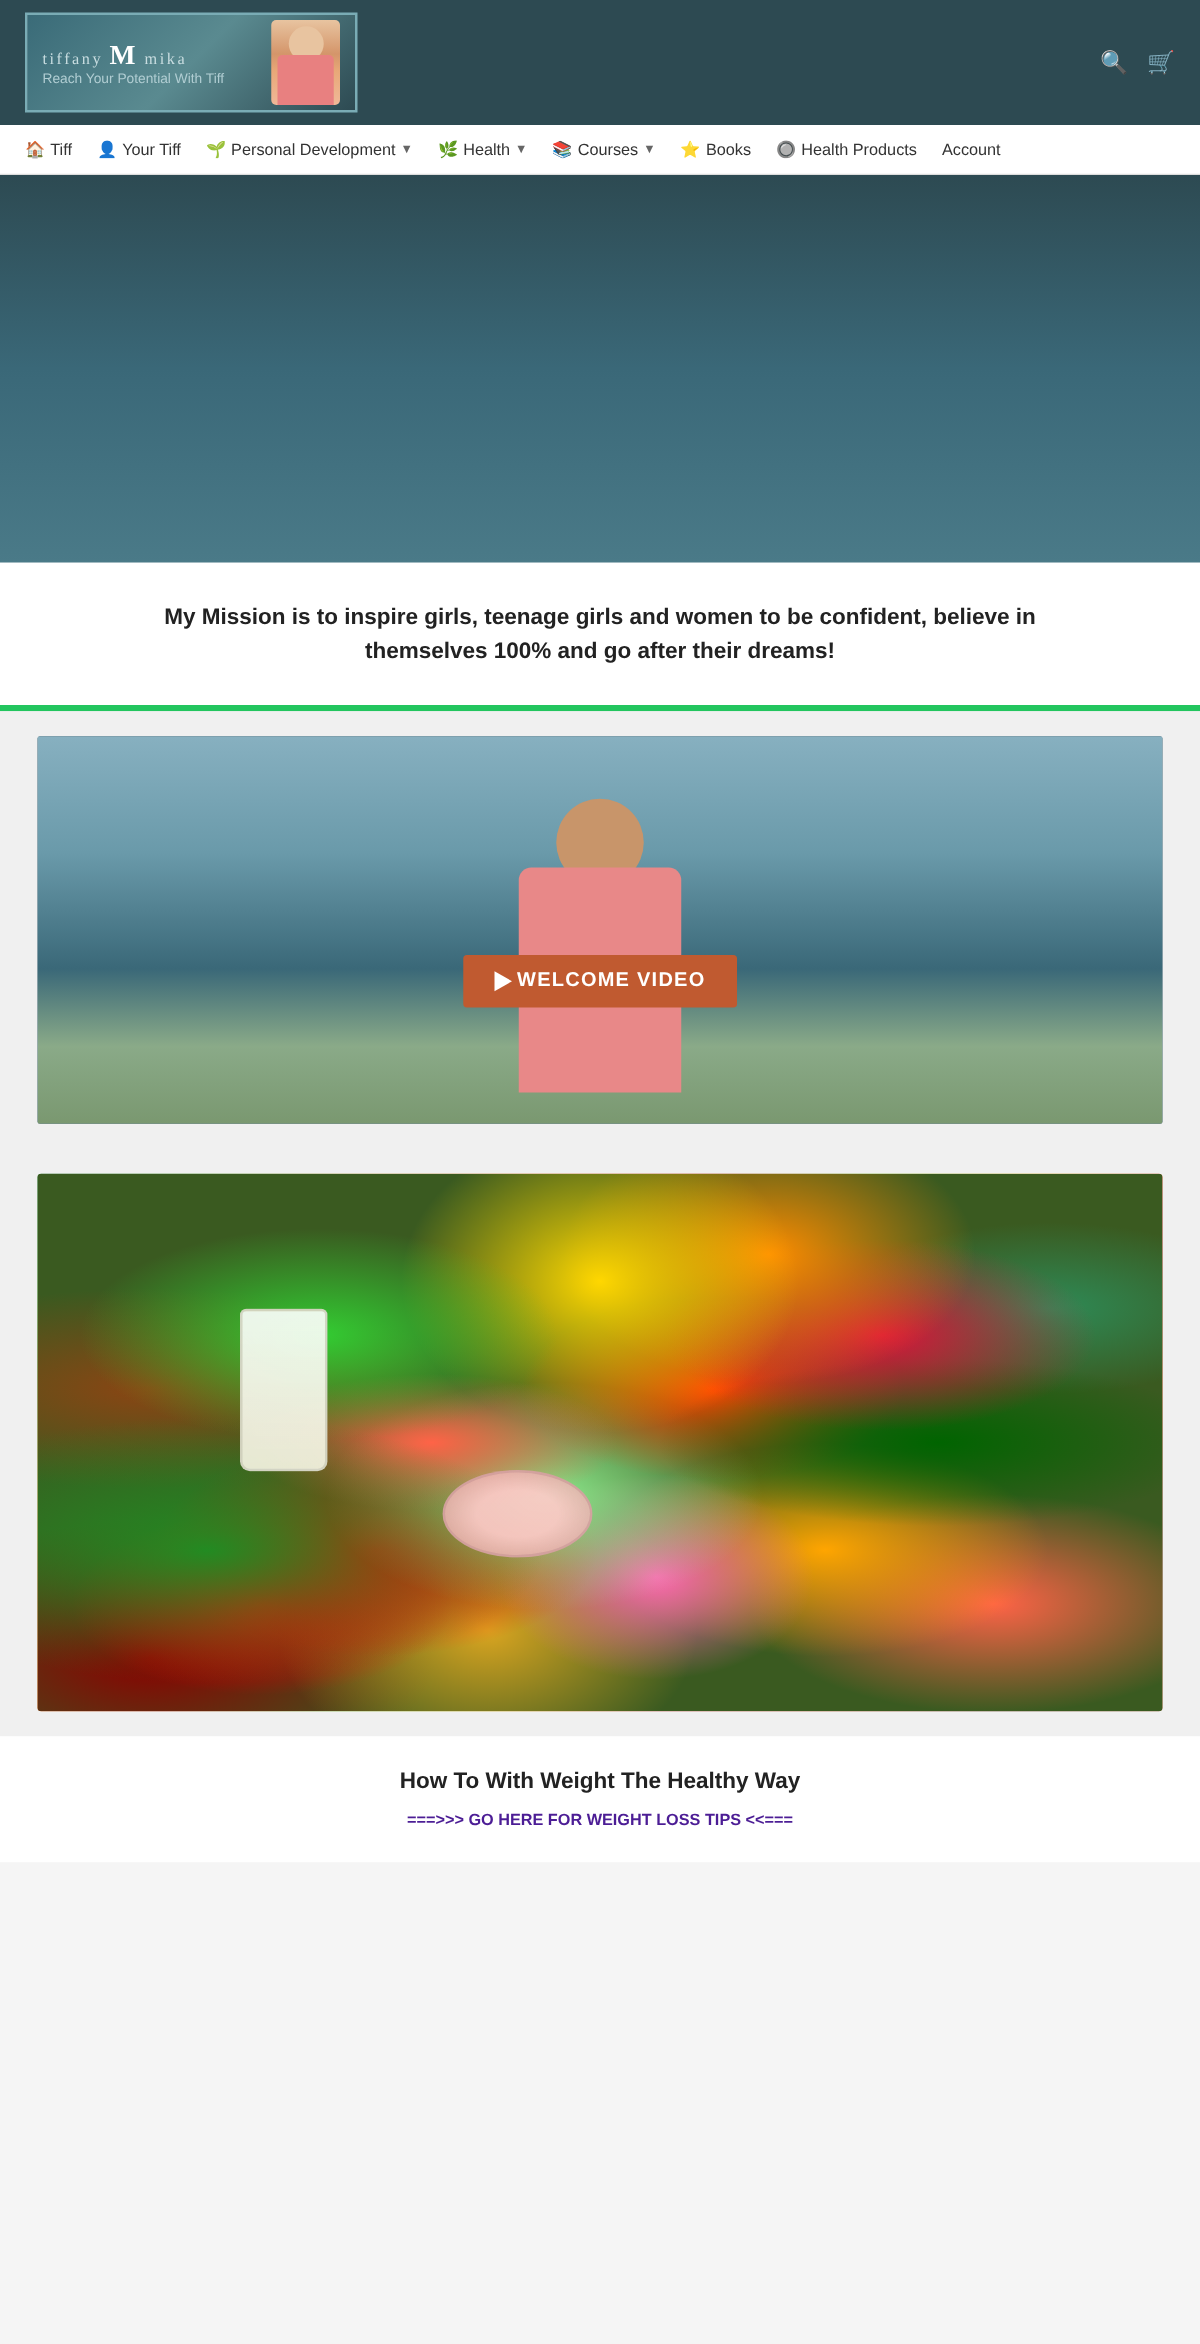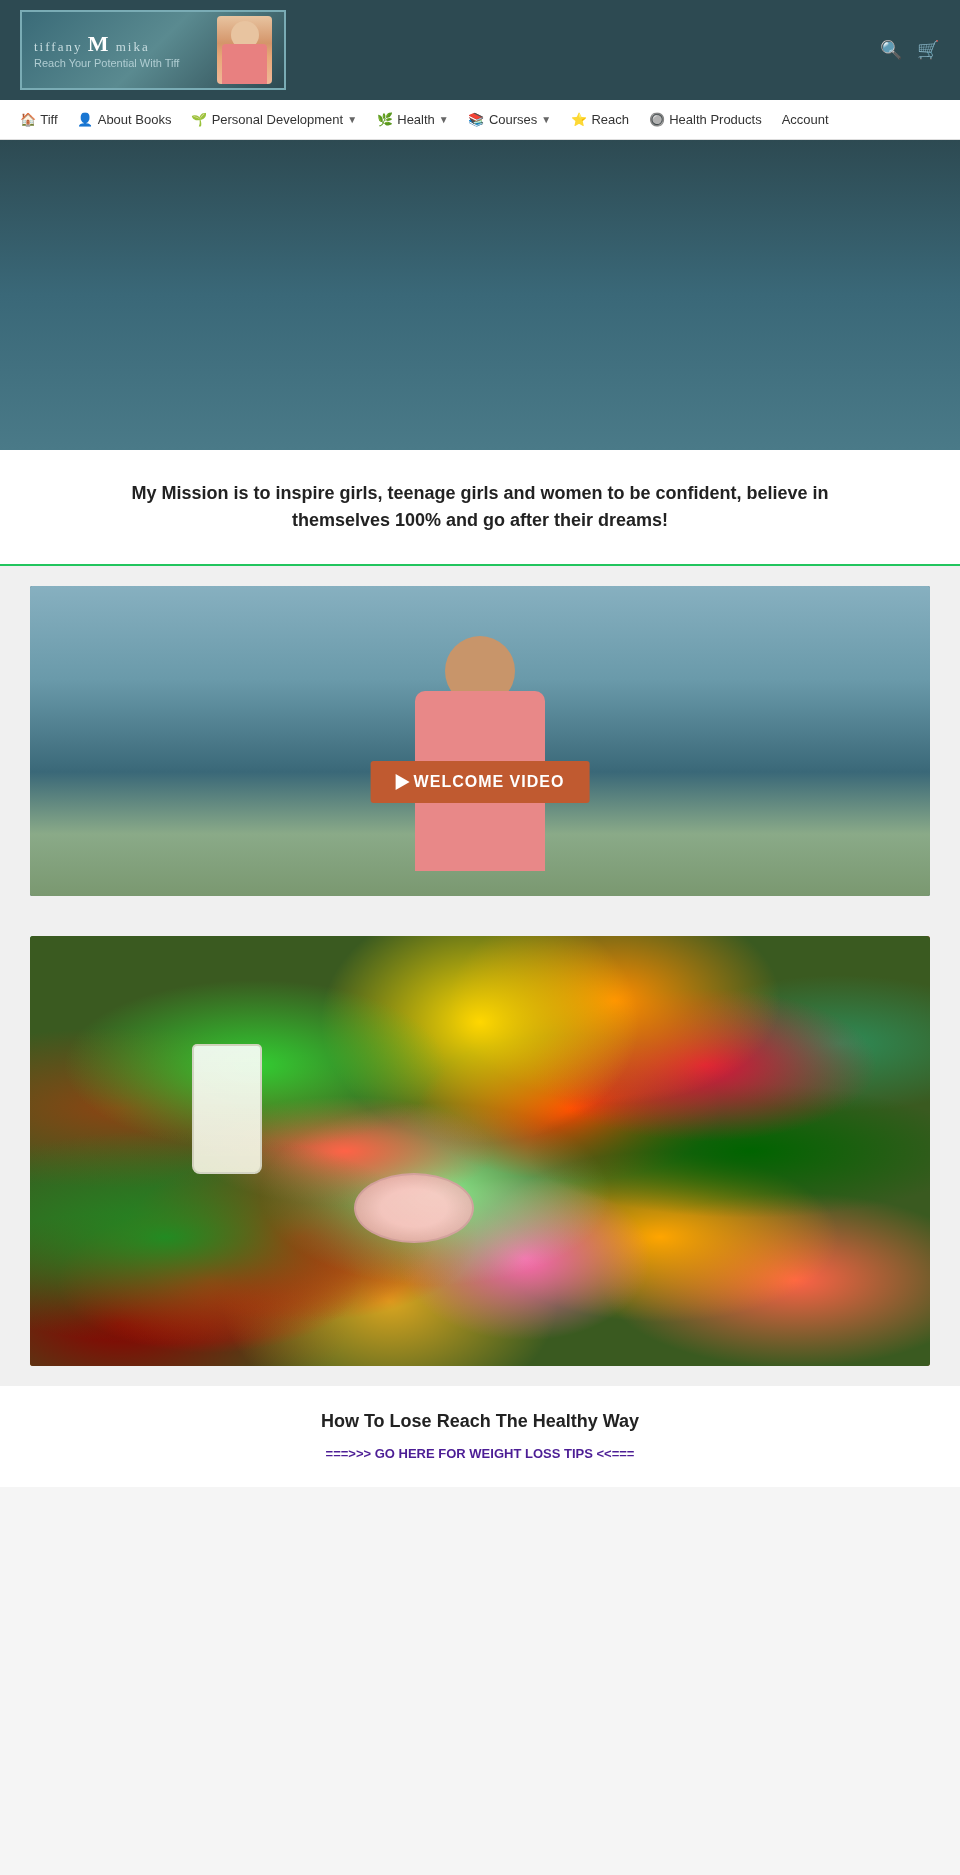--- a/index.html
+++ b/index.html
@@ -119,21 +119,21 @@
       height: 310px;
       width: 100%;
       position: relative;
     }
 
     
     .mission-section {
       background: white;
       padding: 30px 40px;
       text-align: center;
-      border-bottom: 2px solid #22c55e;
+      border-bottom: 5px solid #22c55e;
     }
     .mission-text {
       font-size: 18px;
       font-weight: bold;
       color: #222;
       line-height: 1.5;
       max-width: 700px;
       margin: 0 auto;
     }
 
@@ -326,40 +326,40 @@
   </div>
 </header>
 
 <nav class="main-nav">
   <a class="nav-item">
     <span class="nav-icon">🏠</span>
     <span>Tiff</span>
   </a>
   <a class="nav-item">
     <span class="nav-icon">👤</span>
-    <span>About Books</span>
+    <span>Your Tiff</span>
   </a>
   <a class="nav-item">
     <span class="nav-icon">🌱</span>
     <span>Personal Development</span>
     <span class="nav-arrow">▼</span>
   </a>
   <a class="nav-item">
     <span class="nav-icon">🌿</span>
     <span>Health</span>
     <span class="nav-arrow">▼</span>
   </a>
   <a class="nav-item">
     <span class="nav-icon">📚</span>
     <span>Courses</span>
     <span class="nav-arrow">▼</span>
   </a>
   <a class="nav-item">
     <span class="nav-icon">⭐</span>
-    <span>Reach</span>
+    <span>Books</span>
   </a>
   <a class="nav-item">
     <span class="nav-icon">🔘</span>
     <span>Health Products</span>
   </a>
   <a class="nav-item">
     <span>Account</span>
   </a>
 </nav>
 
@@ -388,15 +388,15 @@
 <section class="food-section">
   <div class="food-image-container">
     <div class="food-mosaic">
       <div class="milk-glass"></div>
       <div class="yogurt-bowl"></div>
     </div>
   </div>
 </section>
 
 <section class="article-section">
-  <h2 class="article-title">How To Lose Reach The Healthy Way</h2>
+  <h2 class="article-title">How To With Weight The Healthy Way</h2>
   <a class="article-link">===&gt;&gt;&gt; GO HERE FOR WEIGHT LOSS TIPS &lt;&lt;===</a>
 </section>
 
 </body></html>

